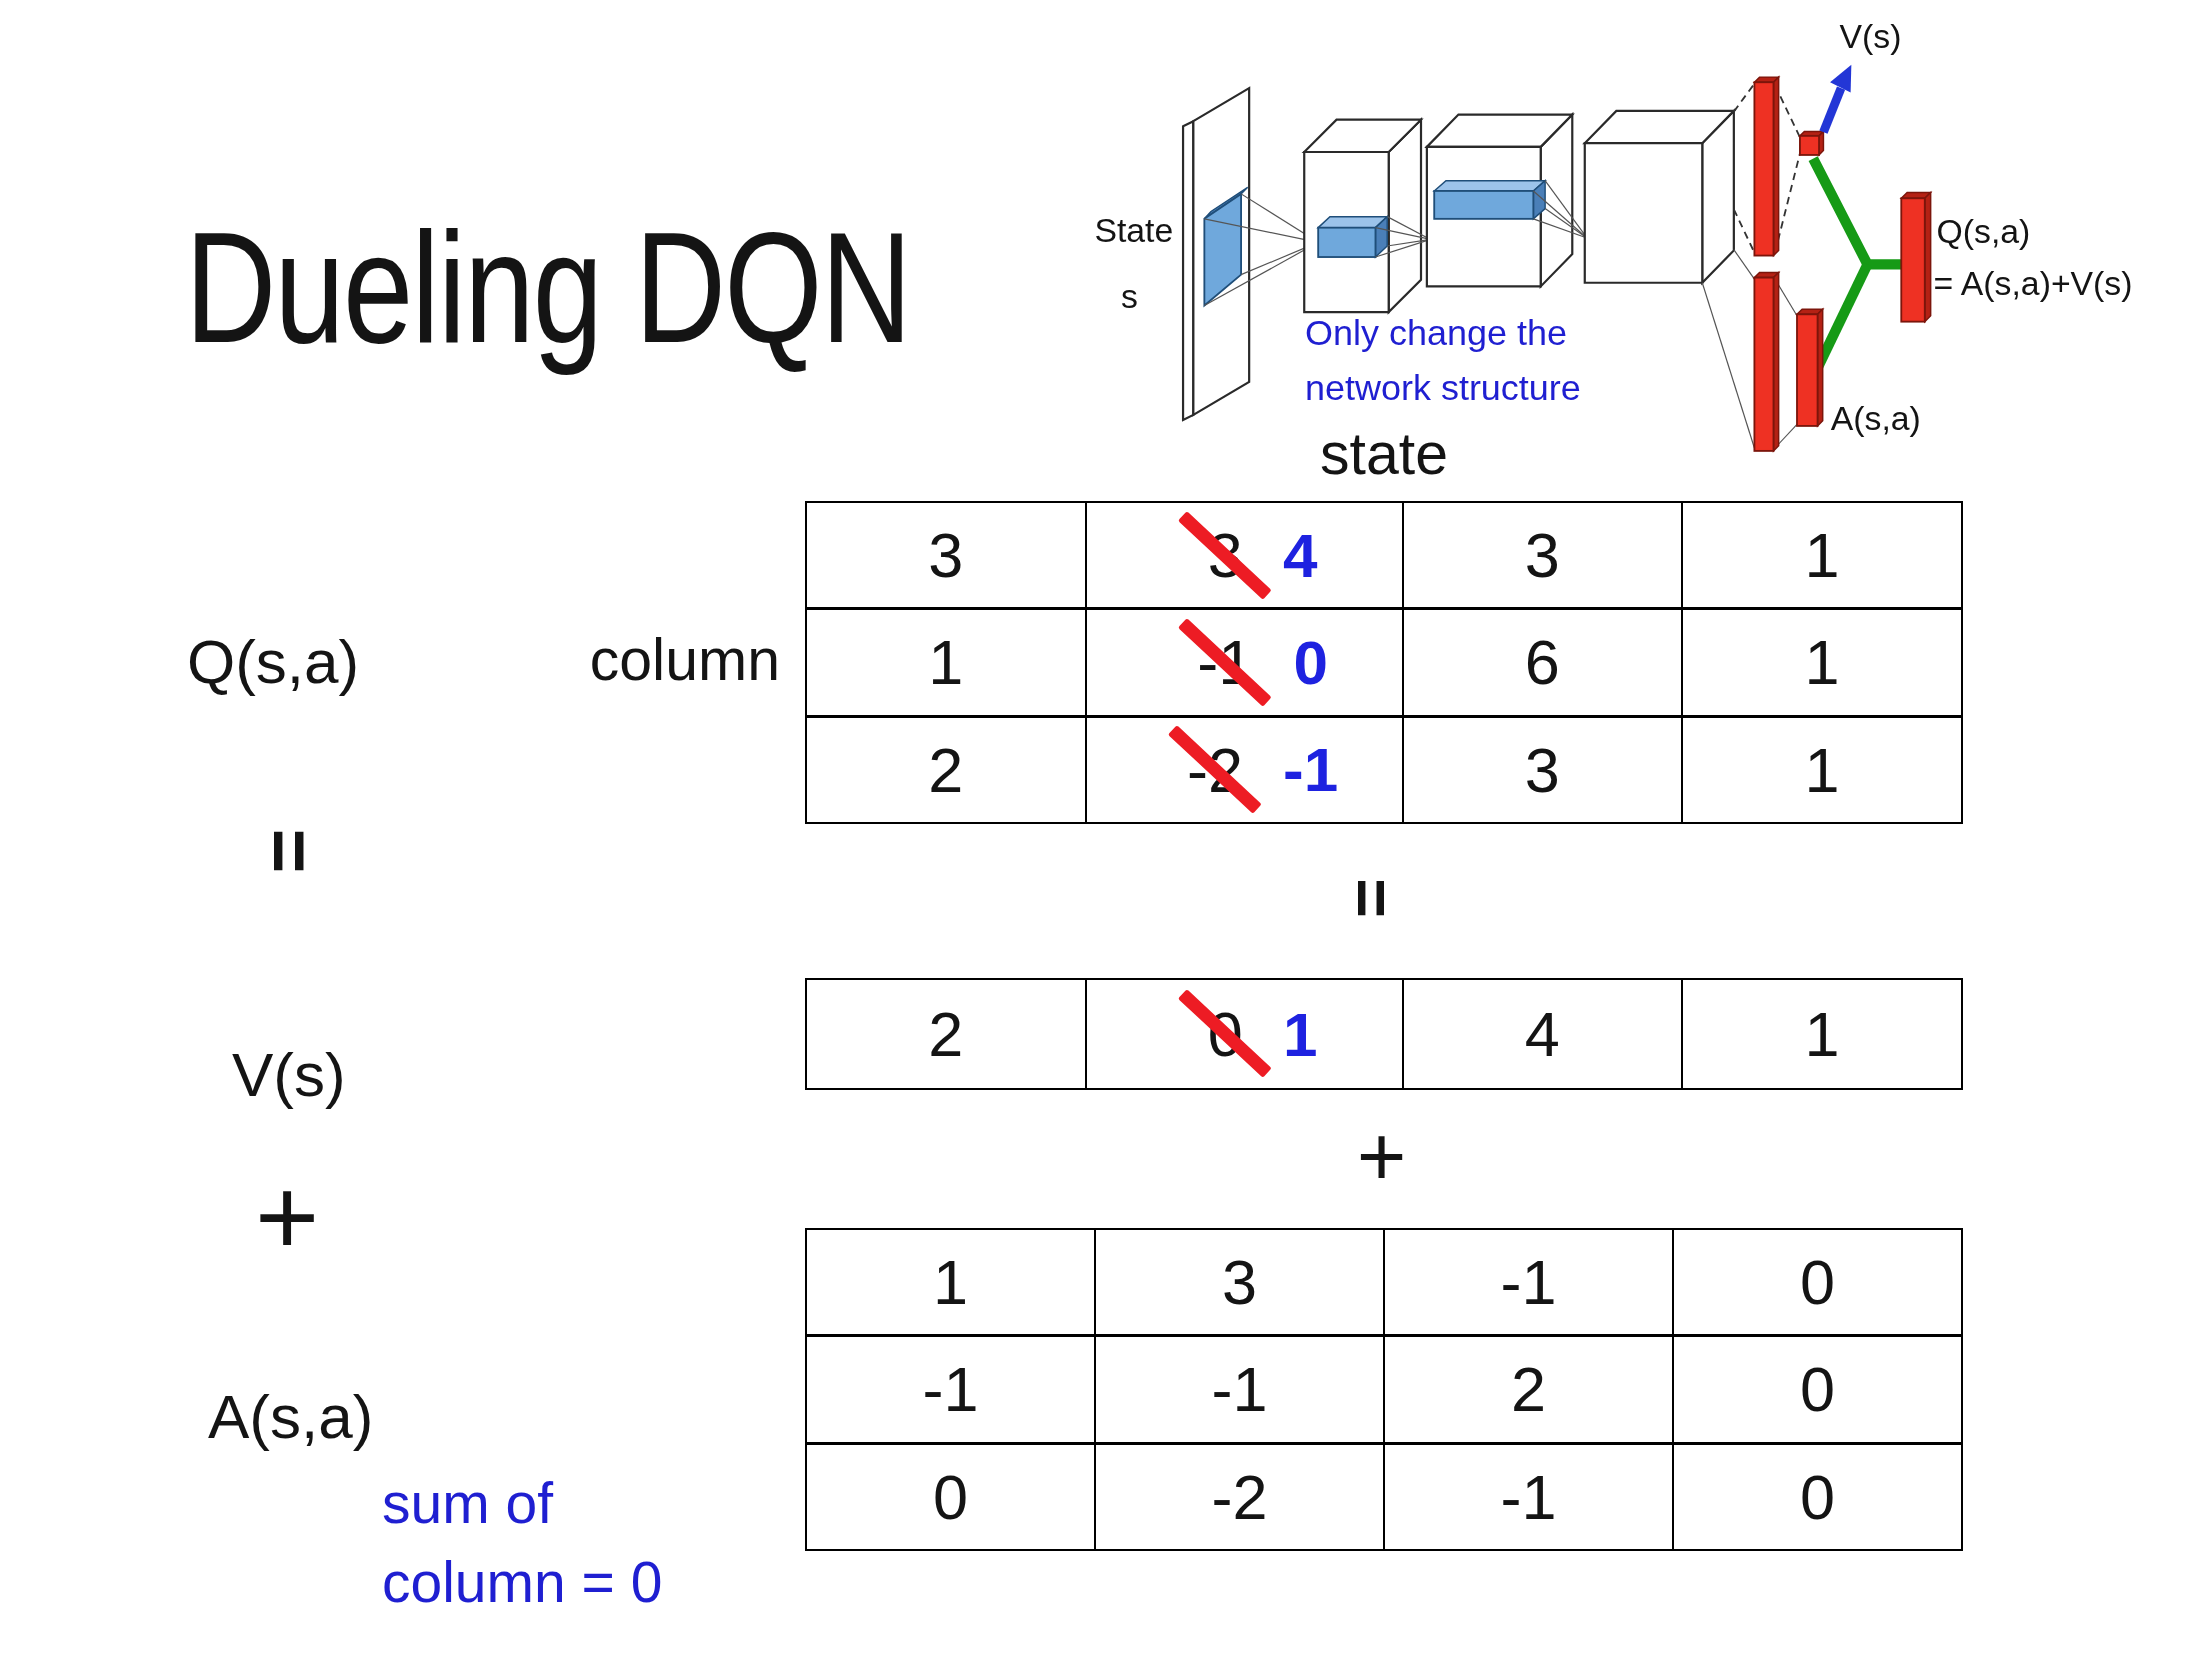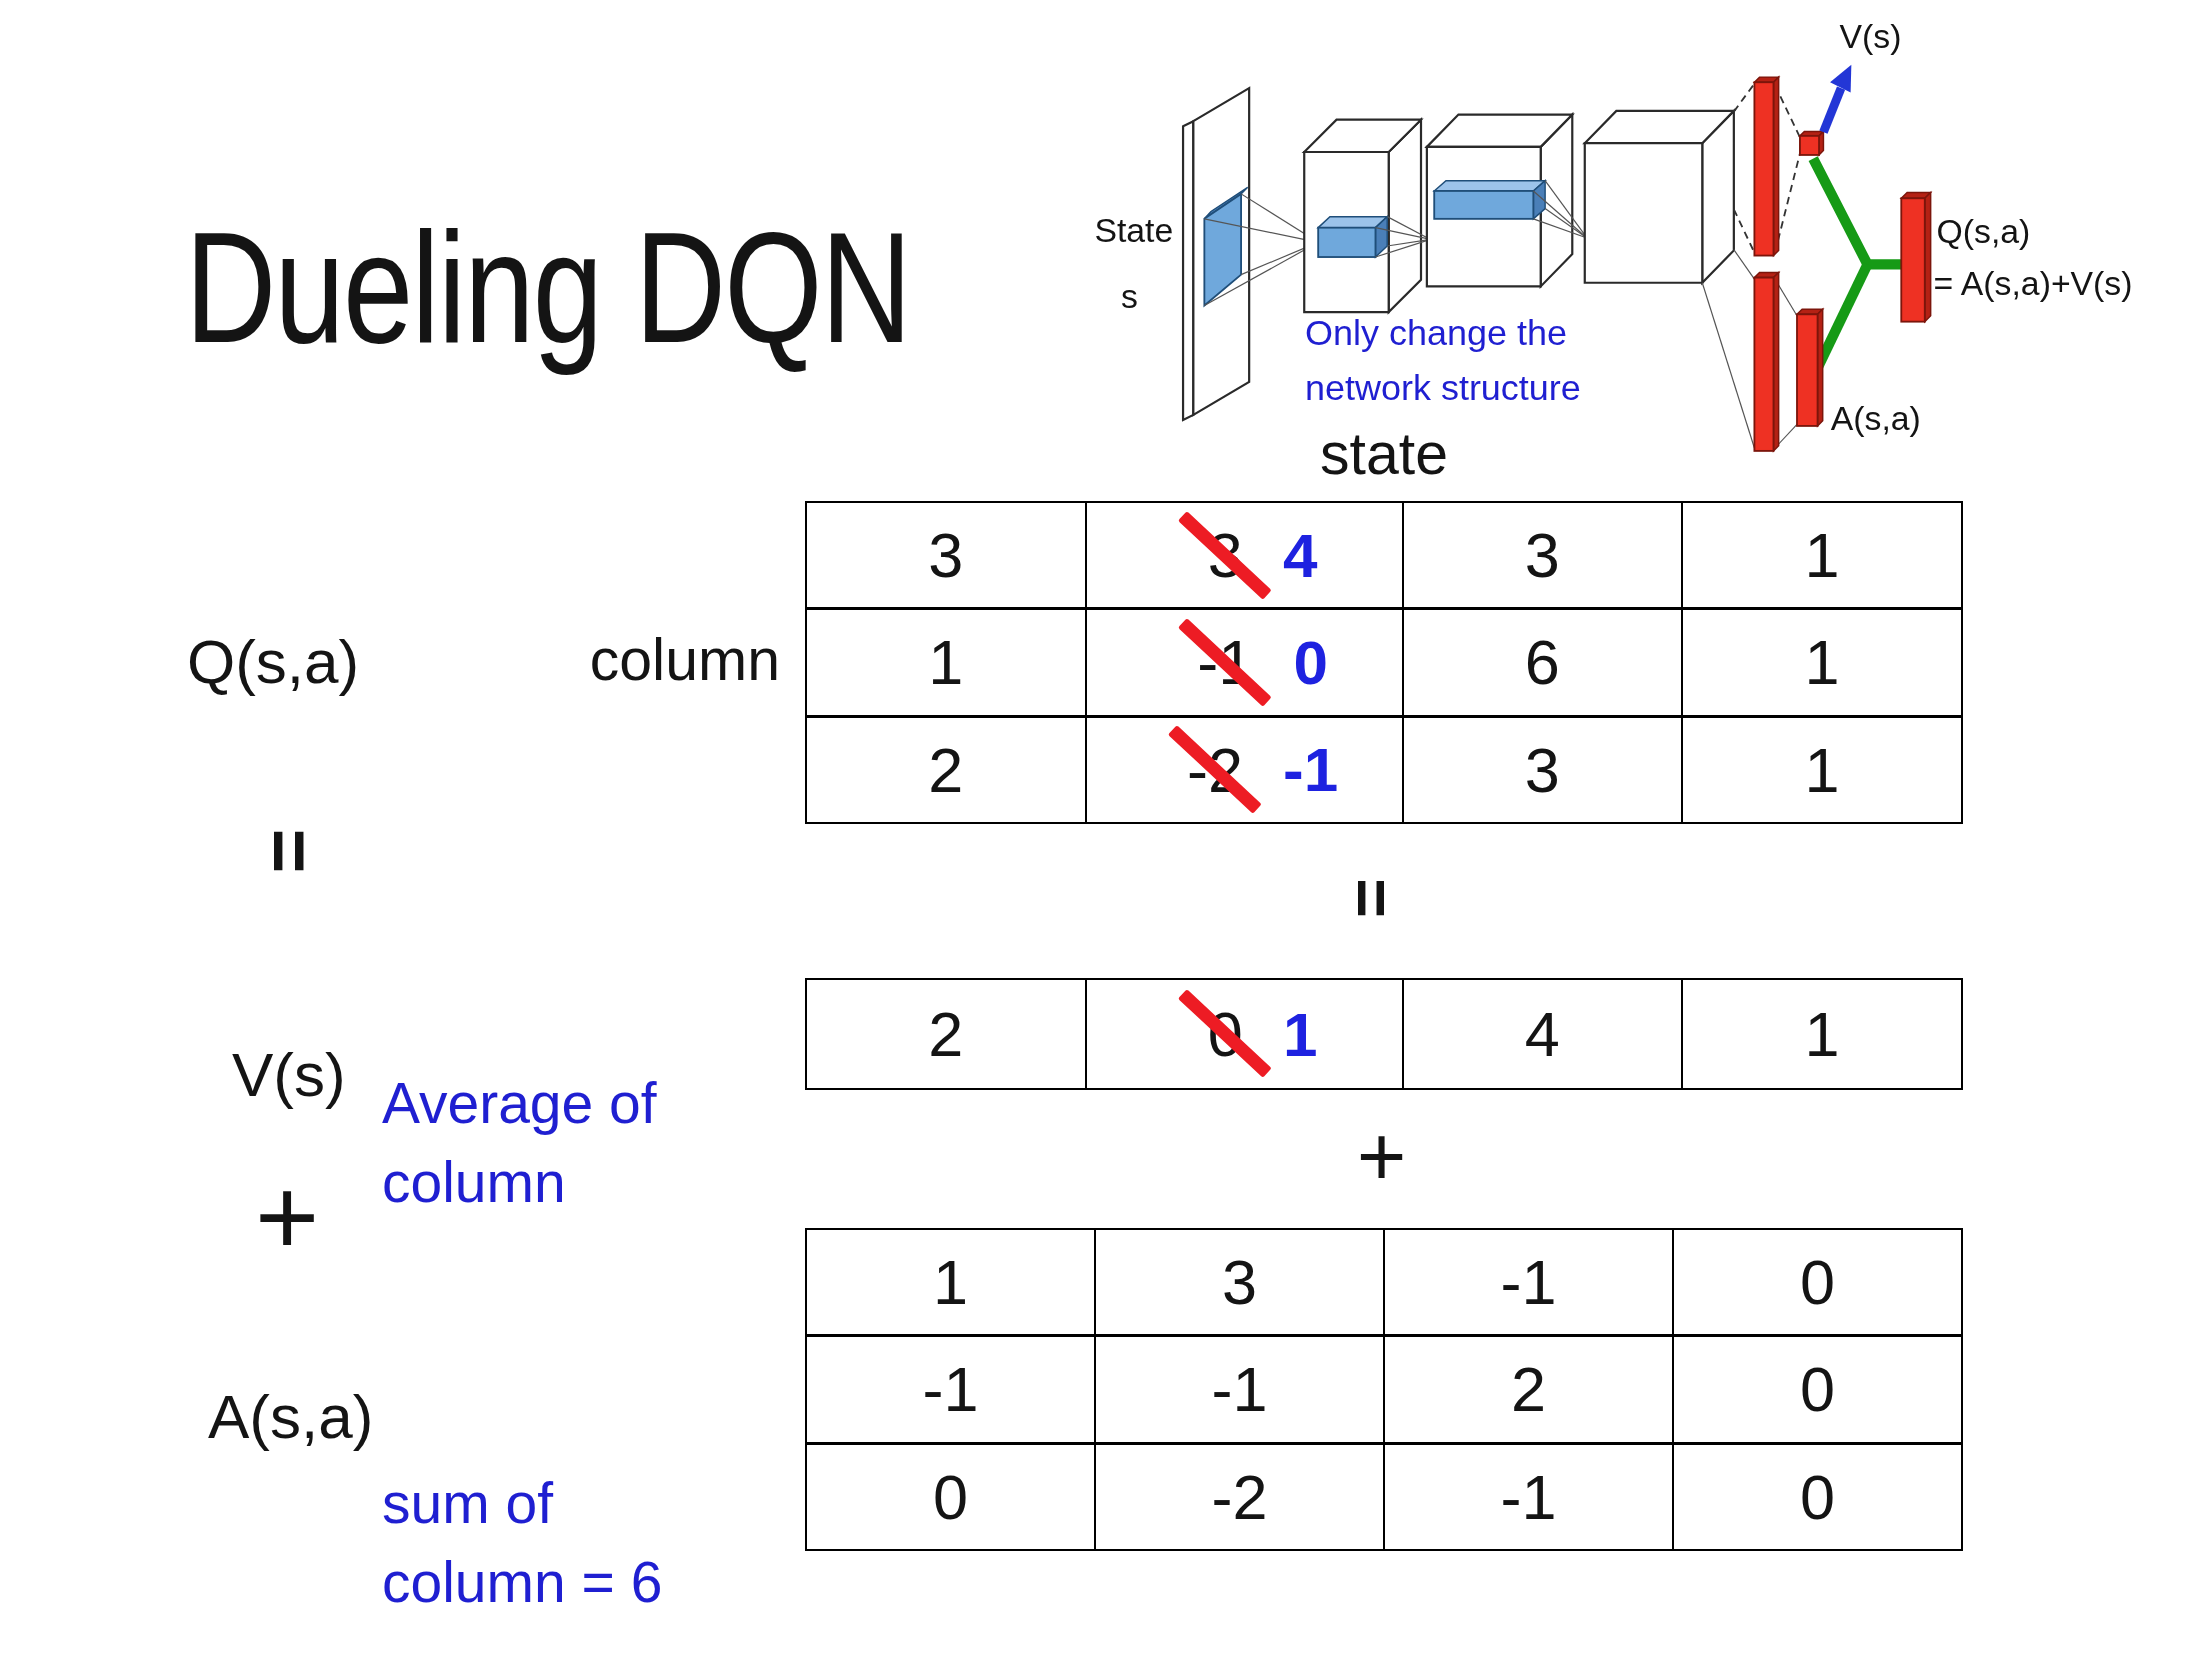--- a/index.html
+++ b/index.html
@@ -61,24 +61,22 @@
 <div id="slide">
 
   <div id="title" class="abs">Dueling DQN</div>
 
   <div id="q-label" class="abs sidelabel">Q(s,a)</div>
   <div id="eq-left" class="abs glyph">=</div>
   <div id="v-label" class="abs sidelabel">V(s)</div>
   <div id="plus-left" class="abs glyph">+</div>
   <div id="a-label" class="abs sidelabel">A(s,a)</div>
 
-  <div id="avg-note" class="abs bluenote">Average of
-column</div>
   <div id="sum-note" class="abs bluenote">sum of
-column = 6</div>
+column = 0</div>
 
   <div id="state-label" class="abs">state</div>
   <div id="action-label" class="abs">column</div>
 
   <div id="q-table" class="mtable">
       <div class="trow">
         <div class="tcell">
           <span>3</span>
         </div>
         <div class="tcell crossed">

